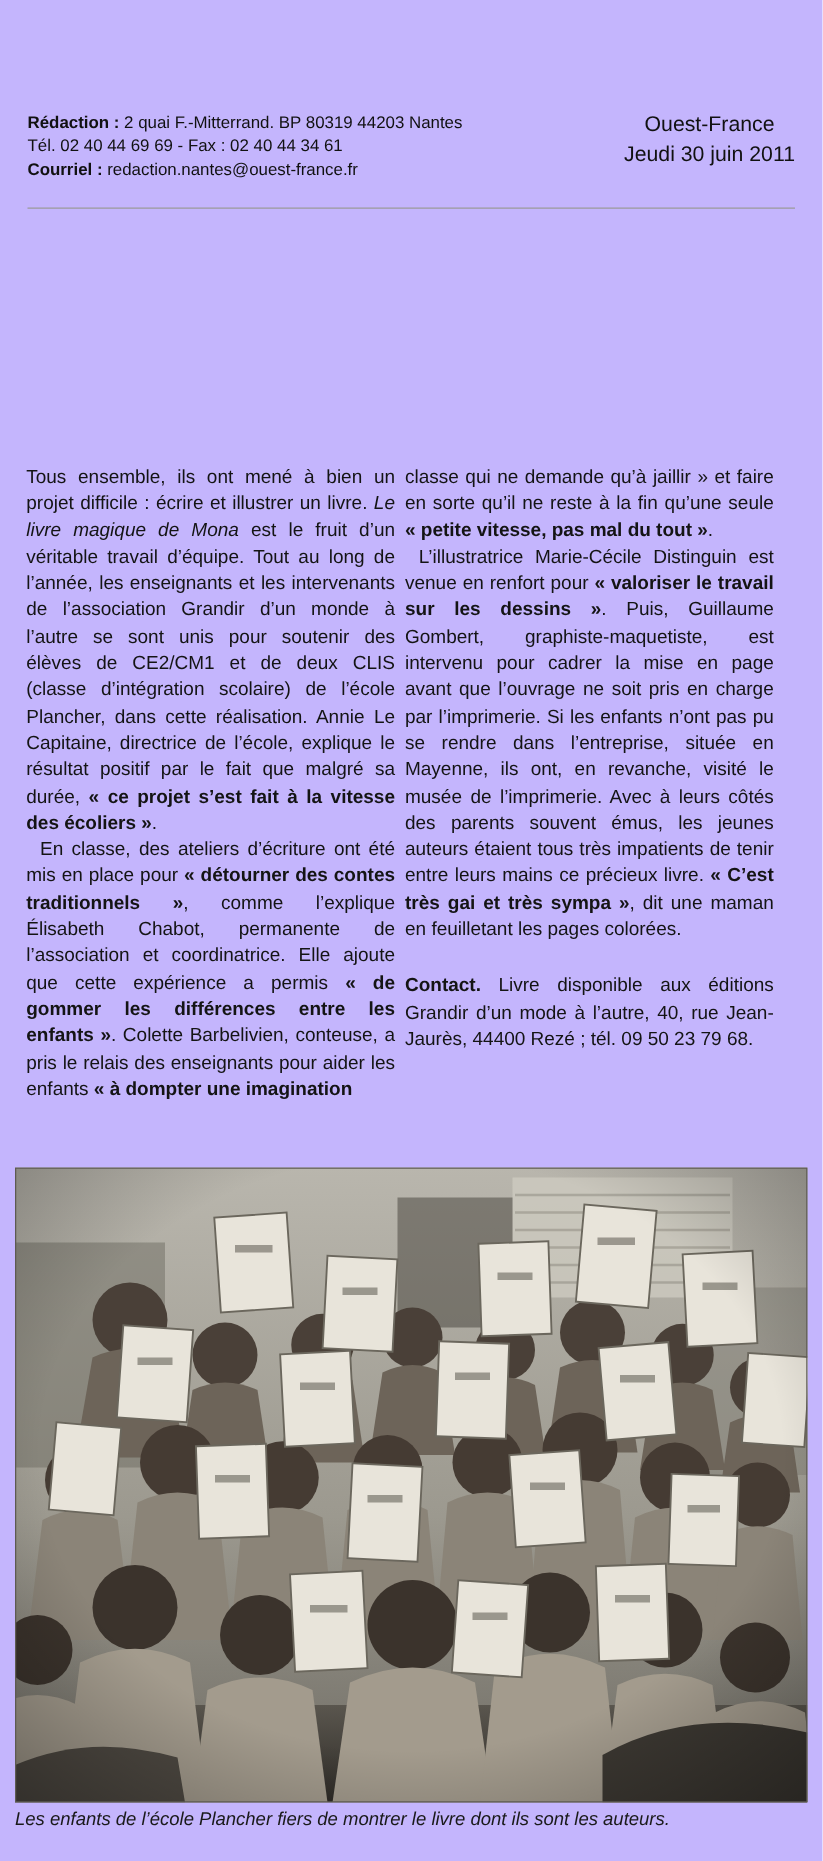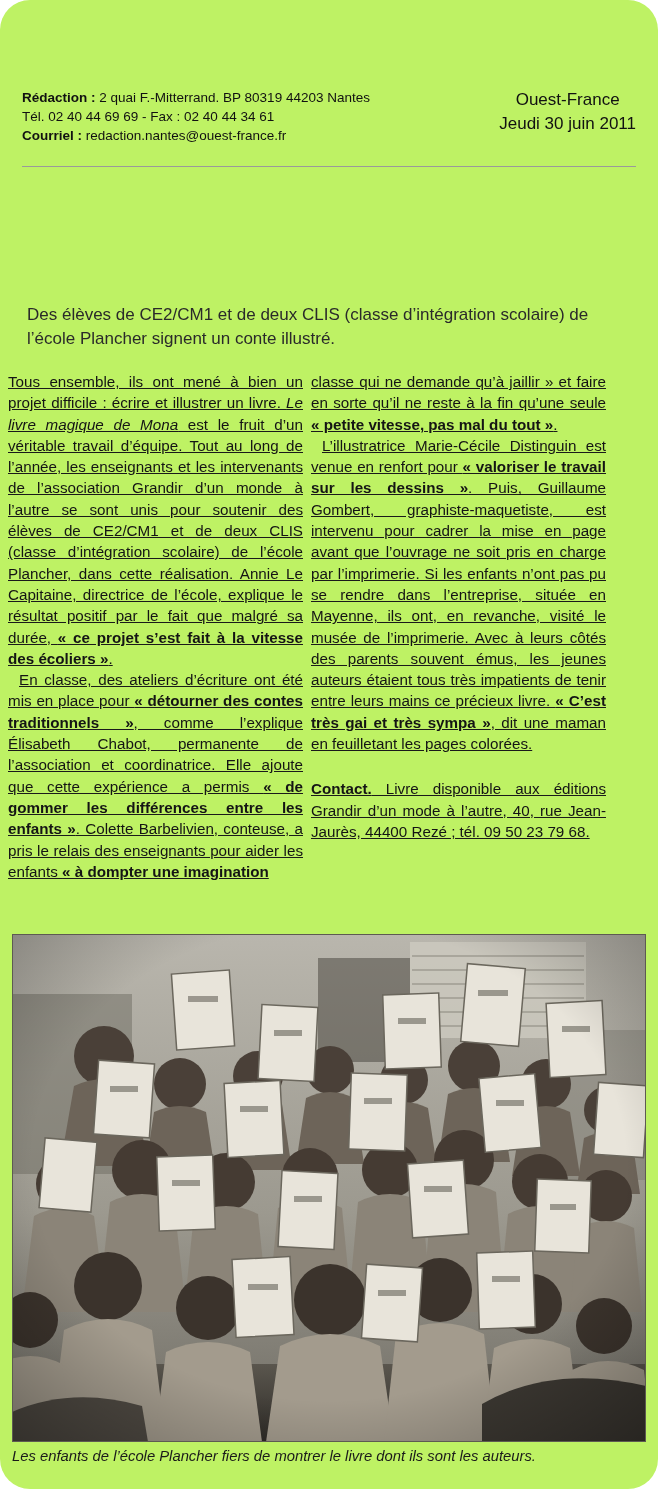--- a/index.html
+++ b/index.html
@@ -12,22 +12,21 @@
     height: 1489px;
     font-family: "Liberation Sans", sans-serif;
     color: #1a1a1a;
     position: relative;
     overflow: hidden;
   }
   .page {
     position: relative;
     width: 658px;
     height: 1489px;
-    background: #bef264;
-    border-radius: 30px;
+    background: #c4b5fd;
   }
   
   .masthead {
     position: absolute;
     left: 22px;
     top: 88px;
     width: 614px;
     display: flex;
     justify-content: space-between;
     align-items: flex-start;
@@ -70,26 +69,25 @@
     left: 27px;
     top: 303px;
     width: 595px;
     font-size: 17px;
     line-height: 24px;
     color: #2a2a2a;
   }
   
   .columns {
     position: absolute;
-    left: 8px;
+    left: 21px;
     top: 371px;
     width: 612px;
     display: flex;
     gap: 8px;
-    text-decoration: underline;
   }
   .col {
     width: 295px;
     font-size: 15.2px;
     line-height: 21.3px;
     color: #141414;
     text-align: justify;
   }
   .col p {
     margin: 0;
@@ -137,21 +135,20 @@
         <span>redaction.nantes@ouest-france.fr</span>
       </div>
     </div>
     <div class="masthead-right">
       <div>Ouest-France</div>
       <div>Jeudi 30 juin 2011</div>
     </div>
   </div>
   <div class="rule"></div>
 
-  <div class="standfirst">Des élèves de CE2/CM1 et de deux CLIS (classe d’intégration scolaire) de l’école Plancher signent un conte illustré.</div>
 
   <div class="columns">
     <div class="col">
       <p><span>Tous ensemble, ils ont mené à bien un projet difficile : écrire et illustrer un livre. </span><span class="i">Le livre magique de Mona</span><span> est le fruit d’un véritable travail d’équipe. Tout au long de l’année, les enseignants et les intervenants de l’association Grandir d’un monde à l’autre se sont unis pour soutenir des élèves de CE2/CM1 et de deux CLIS (classe d’intégration scolaire) de l’école Plancher, dans cette réalisation. Annie Le Capitaine, directrice de l’école, explique le résultat positif par le fait que malgré sa durée, </span><span class="b">« ce projet s’est fait à la vitesse des écoliers »</span><span>.</span></p>
       <p class="indent"><span>En classe, des ateliers d’écriture ont été mis en place pour </span><span class="b">« détourner des contes traditionnels »</span><span>, comme l’explique Élisabeth Chabot, permanente de l’association et coordinatrice. Elle ajoute que cette expérience a permis </span><span class="b">« de gommer les différences entre les enfants »</span><span>. Colette Barbelivien, conteuse, a pris le relais des enseignants pour aider les enfants </span><span class="b">« à dompter une imagination</span></p>
     </div>
     <div class="col">
       <p><span>classe qui ne demande qu’à jaillir » et faire en sorte qu’il ne reste à la fin qu’une seule </span><span class="b">« petite vitesse, pas mal du tout »</span><span>.</span></p>
       <p class="indent"><span>L’illustratrice Marie-Cécile Distinguin est venue en renfort pour </span><span class="b">« valoriser le travail sur les dessins »</span><span>. Puis, Guillaume Gombert, graphiste-maquetiste, est intervenu pour cadrer la mise en page avant que l’ouvrage ne soit pris en charge par l’imprimerie. Si les enfants n’ont pas pu se rendre dans l’entreprise, située en Mayenne, ils ont, en revanche, visité le musée de l’imprimerie. Avec à leurs côtés des parents souvent émus, les jeunes auteurs étaient tous très impatients de tenir entre leurs mains ce précieux livre. </span><span class="b">« C’est très gai et très sympa »</span><span>, dit une maman en feuilletant les pages colorées.</span></p>
       <p style="margin-top:24px"><span class="b">Contact.</span><span> Livre disponible aux éditions Grandir d’un mode à l’autre, 40, rue Jean-Jaurès, 44400 Rezé ; tél. 09 50 23 79 68.</span></p>

